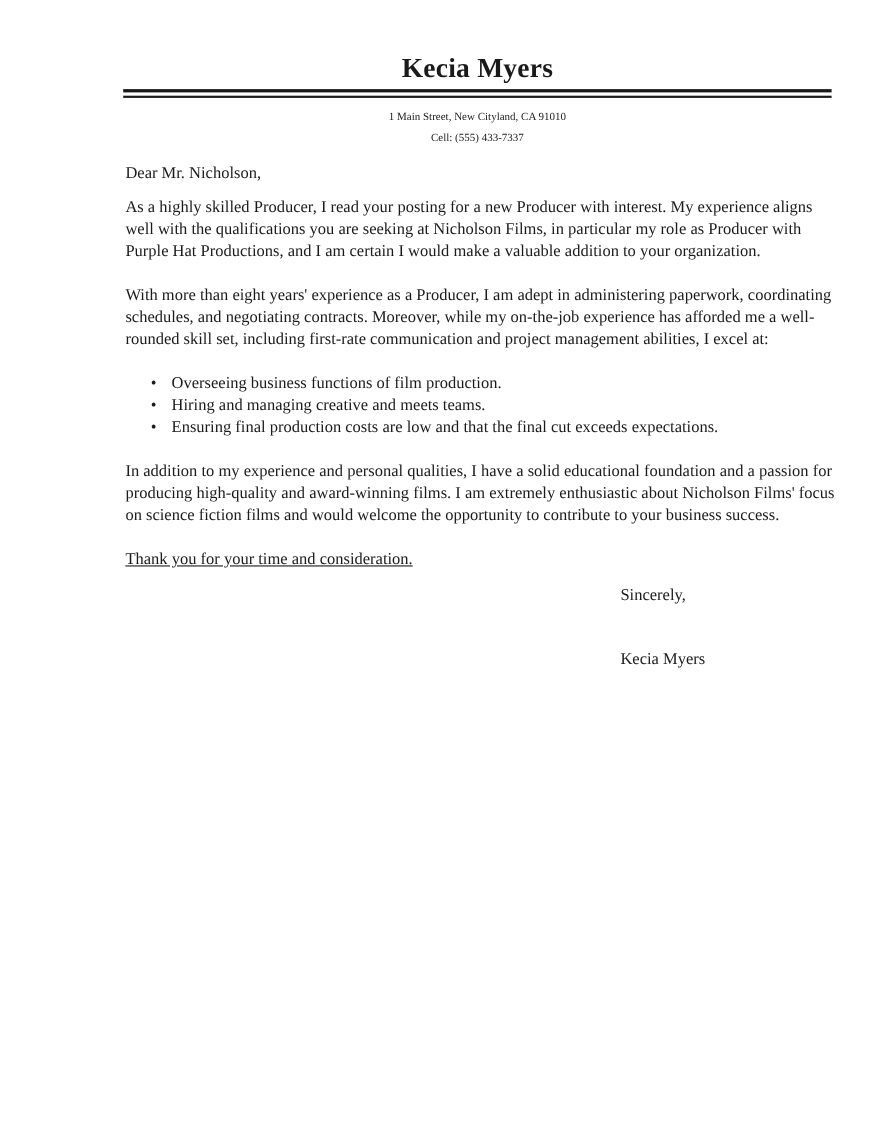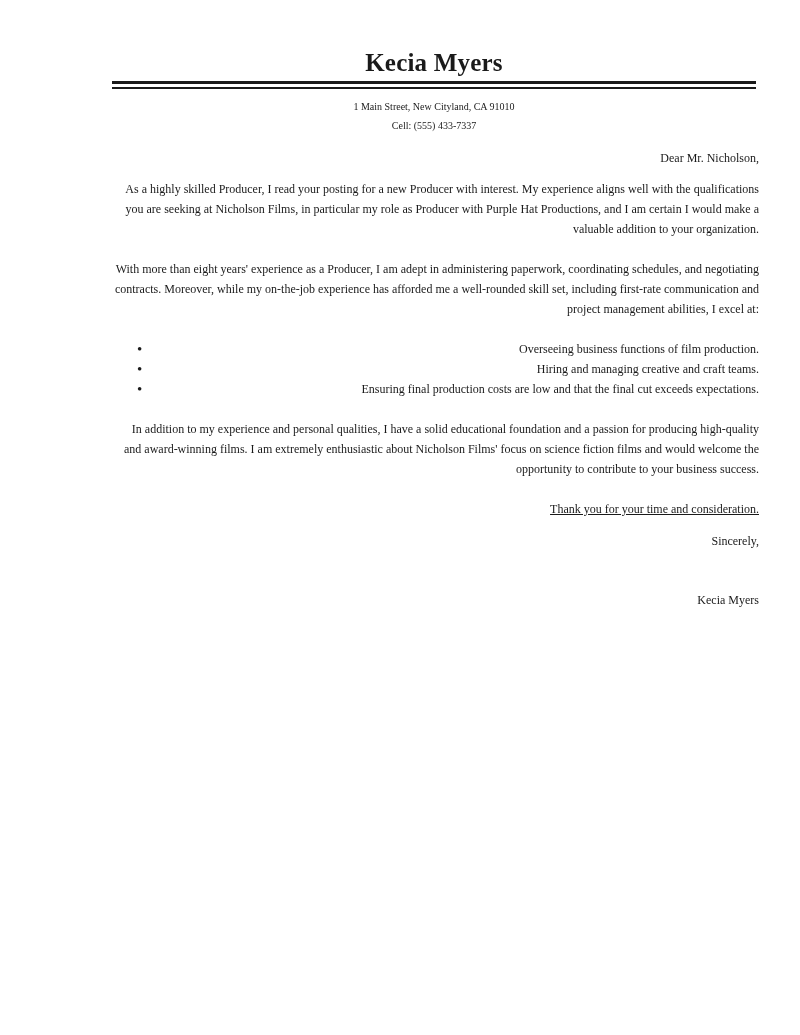--- a/index.html
+++ b/index.html
@@ -40,23 +40,23 @@
     text-align: center;
     font-size: 10px;
     line-height: 19px;
   }
   .contact div {
     margin: 0;
   }
   .content {
     margin-left: 80px;
     width: 645px;
-    font-size: 12px;
+    font-size: 15px;
     line-height: 20px;
-    text-align: right;
+    text-align: left;
   }
   .salutation {
     margin: 13px 0 11px 0;
   }
   p.para {
     margin: 0 0 20px 0;
   }
   p.para-tight {
     margin: 0 0 16px 0;
   }
@@ -106,21 +106,21 @@
 
   <div class="content">
     <div class="salutation">Dear Mr. Nicholson,</div>
 
     <p class="para">As a highly skilled Producer, I read your posting for a new Producer with interest. My experience aligns well with the qualifications you are seeking at Nicholson Films, in particular my role as Producer with Purple Hat Productions, and I am certain I would make a valuable addition to your organization.</p>
 
     <p class="para">With more than eight years' experience as a Producer, I am adept in administering paperwork, coordinating schedules, and negotiating contracts. Moreover, while my on-the-job experience has afforded me a well-rounded skill set, including first-rate communication and project management abilities, I excel at:</p>
 
     <ul class="bullet-list">
       <li>Overseeing business functions of film production.</li>
-      <li>Hiring and managing creative and craft teams.</li>
+      <li>Hiring and managing creative and meets teams.</li>
       <li>Ensuring final production costs are low and that the final cut exceeds expectations.</li>
     </ul>
 
     <p class="para">In addition to my experience and personal qualities, I have a solid educational foundation and a passion for producing high-quality and award-winning films. I am extremely enthusiastic about Nicholson Films' focus on science fiction films and would welcome the opportunity to contribute to your business success.</p>
 
 
     <p class="para-thanks">Thank you for your time and consideration.</p>
 
     <div class="closing-block">
       <p class="closing">Sincerely,</p>

